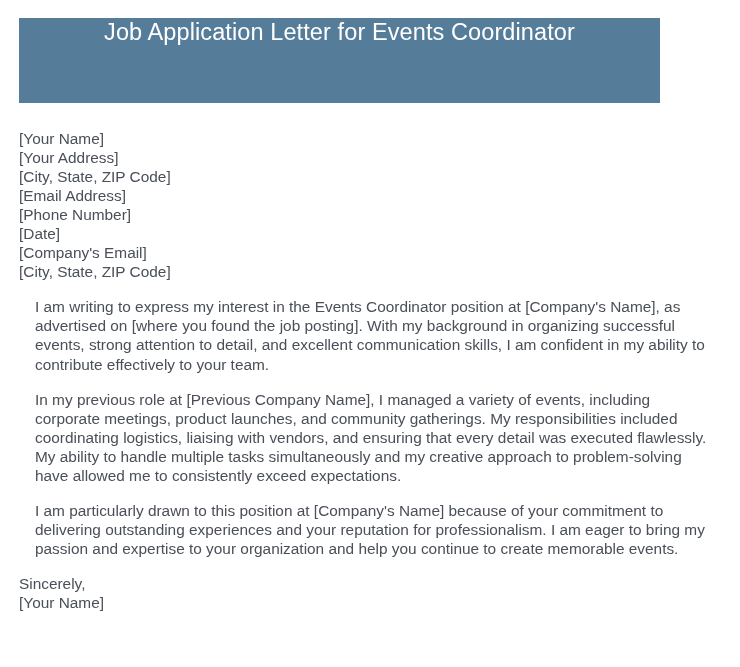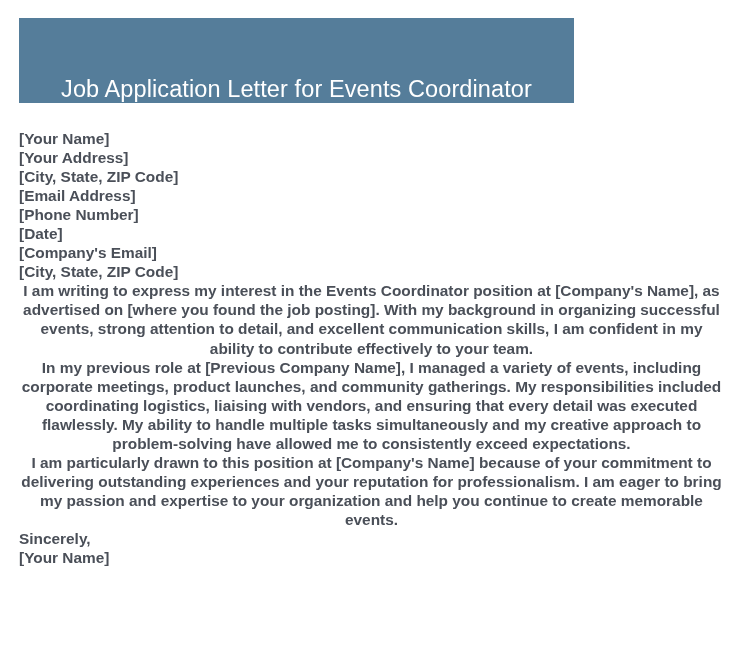--- a/index.html
+++ b/index.html
@@ -19,25 +19,25 @@
     width: 740px;
     height: 667px;
     background: #ffffff;
     box-sizing: border-box;
   }
 
   .letter-header {
     position: absolute;
     left: 19px;
     top: 18px;
-    width: 555px;
+    width: 641px;
     height: 85px;
     background: #557d9a;
     display: flex;
-    align-items: flex-end;
+    align-items: flex-start;
     justify-content: center;
     box-sizing: border-box;
   }
 
   .letter-title {
     color: #ffffff;
     font-size: 23.5px;
     font-weight: normal;
     line-height: 1.2;
     letter-spacing: 0.1px;
@@ -48,34 +48,33 @@
 
   .letter-body {
     position: absolute;
     left: 19px;
     top: 129px;
     width: 705px;
     color: #4a4f58;
     font-size: 15.4px;
     line-height: 19.05px;
     text-align: left;
-    font-weight: bold;
   }
 
   .letter-line {
     margin: 0;
     padding: 0;
     white-space: pre-wrap;
     word-wrap: break-word;
   }
 
   .letter-para {
-    margin: 0;
+    margin: 16px;
     padding: 0;
-    text-align: center;
+    text-align: left;
   }
 </style>
 </head>
 <body>
 
 <div class="page">
 
   <div class="letter-header">
     <h1 class="letter-title">Job Application Letter for Events Coordinator</h1>
   </div>

